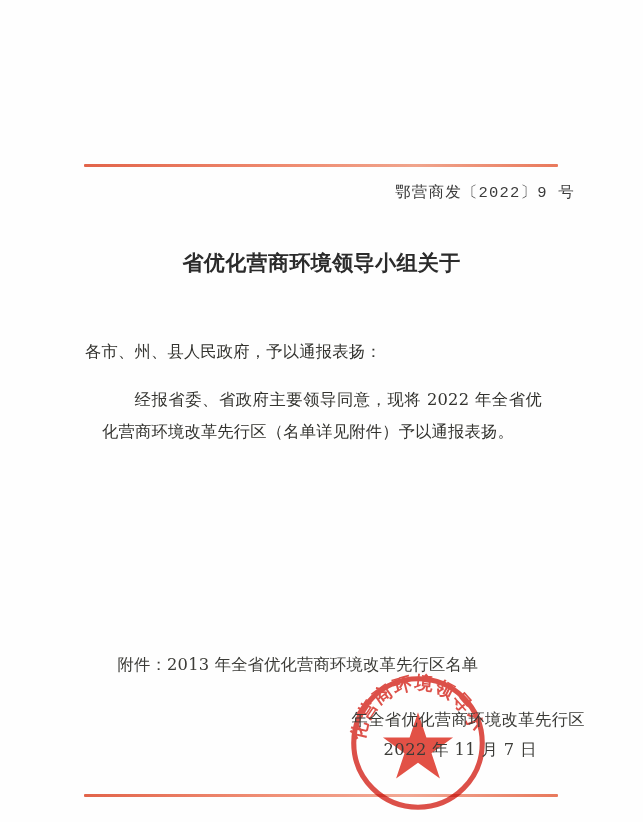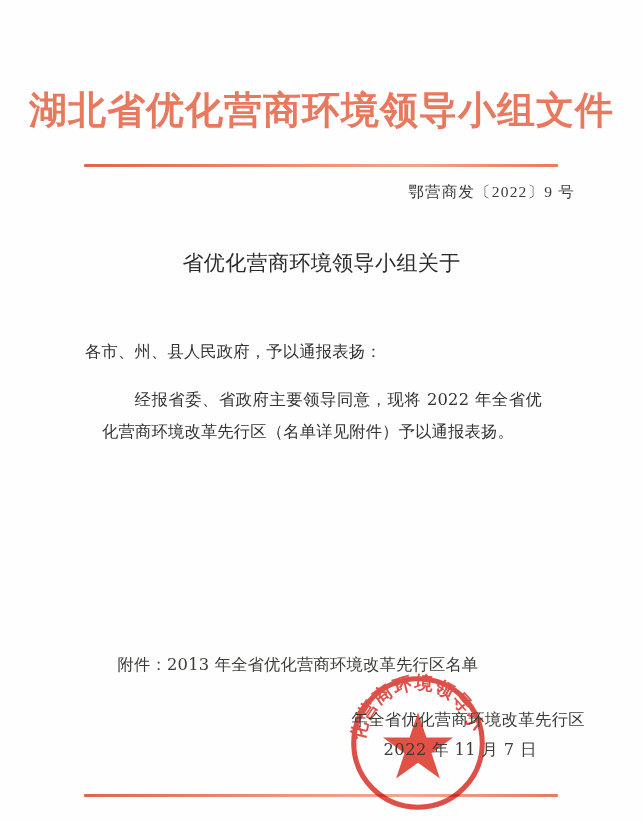--- a/index.html
+++ b/index.html
@@ -49,31 +49,31 @@
   }
 
   
   .doc-number {
     position: absolute;
     right: 68px;
     top: 182px;
     font-size: 15.5px;
     color: #3a3a3a;
     letter-spacing: 1.2px;
-    font-family: Liberation Serif, serif;
+    font-family: Liberation Mono, monospace;
   }
 
   
   .doc-title {
     position: absolute;
     left: 60px;
     right: 60px;
     top: 246px;
     text-align: center;
-    font-weight: 400;
+    font-weight: 700;
     font-size: 21px;
     line-height: 1.62;
     color: #2b2b2b;
     letter-spacing: 0.4px;
   }
   .doc-title-line { display: block; white-space: nowrap; }
 
   
   .body-block {
     position: absolute;
@@ -145,23 +145,20 @@
     height: 3px;
     background: linear-gradient(90deg, #e2644a 0%, #f09077 40%, #f2a894 68%, #e8795c 100%);
     border-radius: 1px;
   }
 </style>
 </head>
 <body>
 
 <div class="page">
 
-  <div class="doc-header">
-    <div class="doc-header-title">湖北省优化营商环境领导小组文件</div>
-  </div>
   <div class="rule-top"></div>
 
   <div class="doc-number">鄂营商发〔2022〕9 号</div>
 
   <div class="doc-title">
     <span class="doc-title-line">省优化营商环境领导小组关于</span>
   </div>
 
   <div class="body-block">
     <p class="salutation">各市、州、县人民政府，予以通报表扬：</p>

